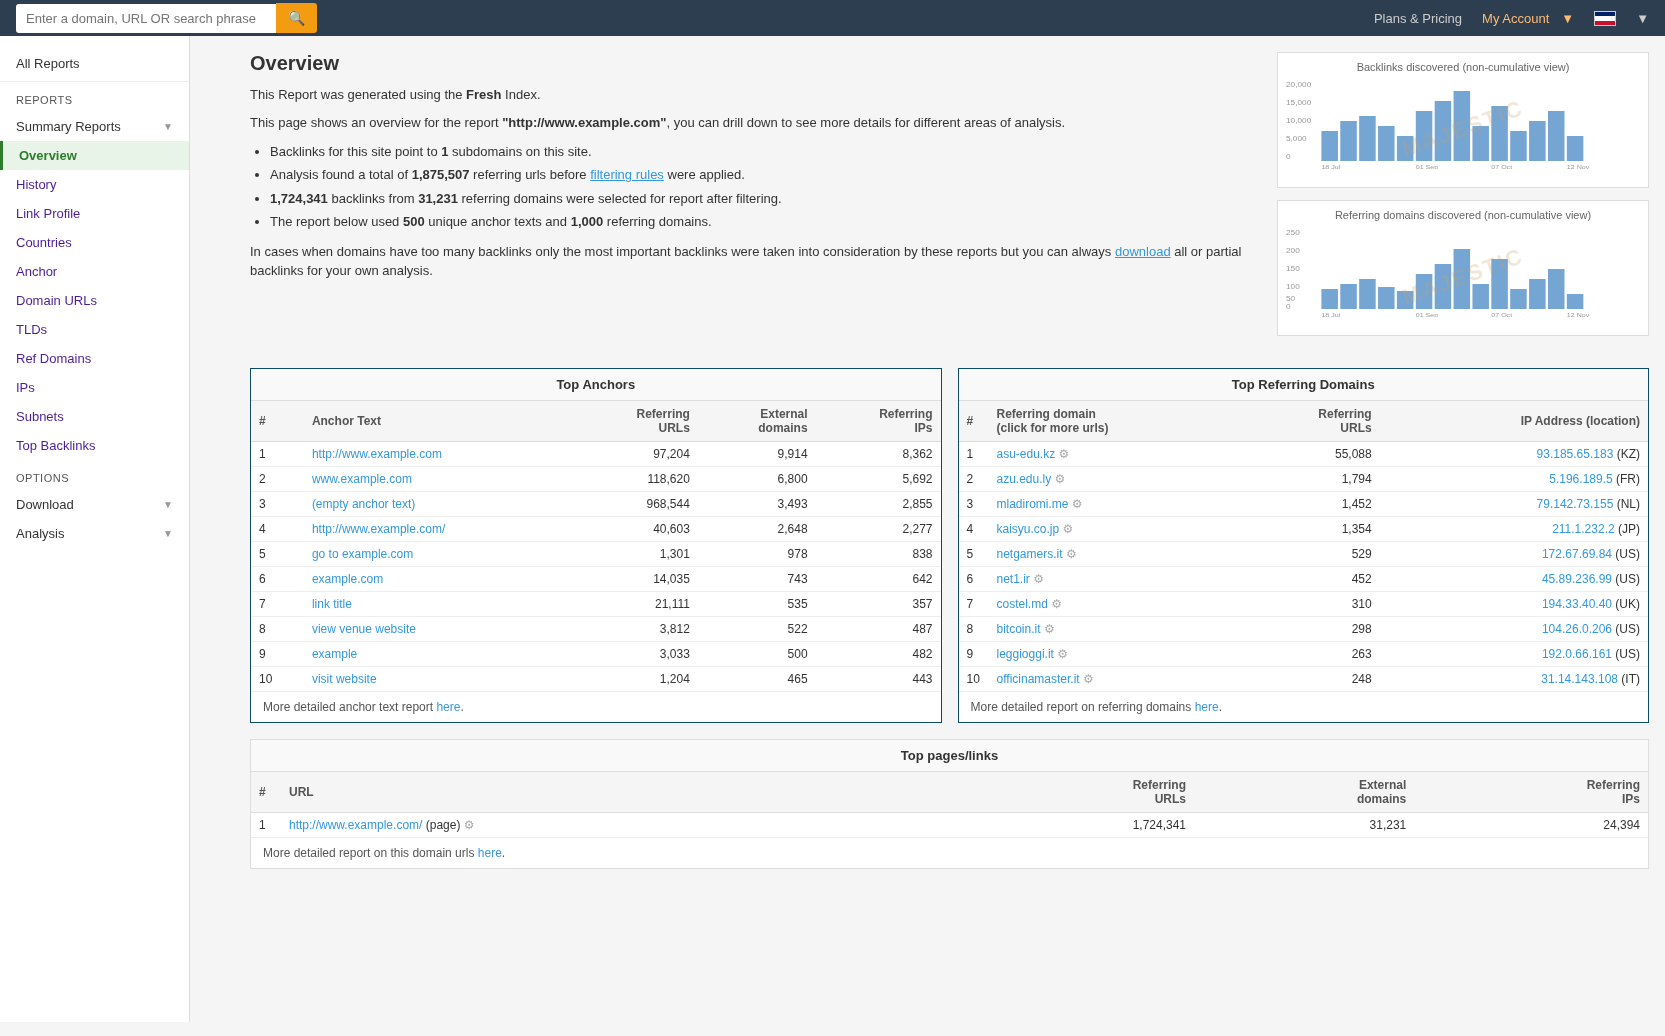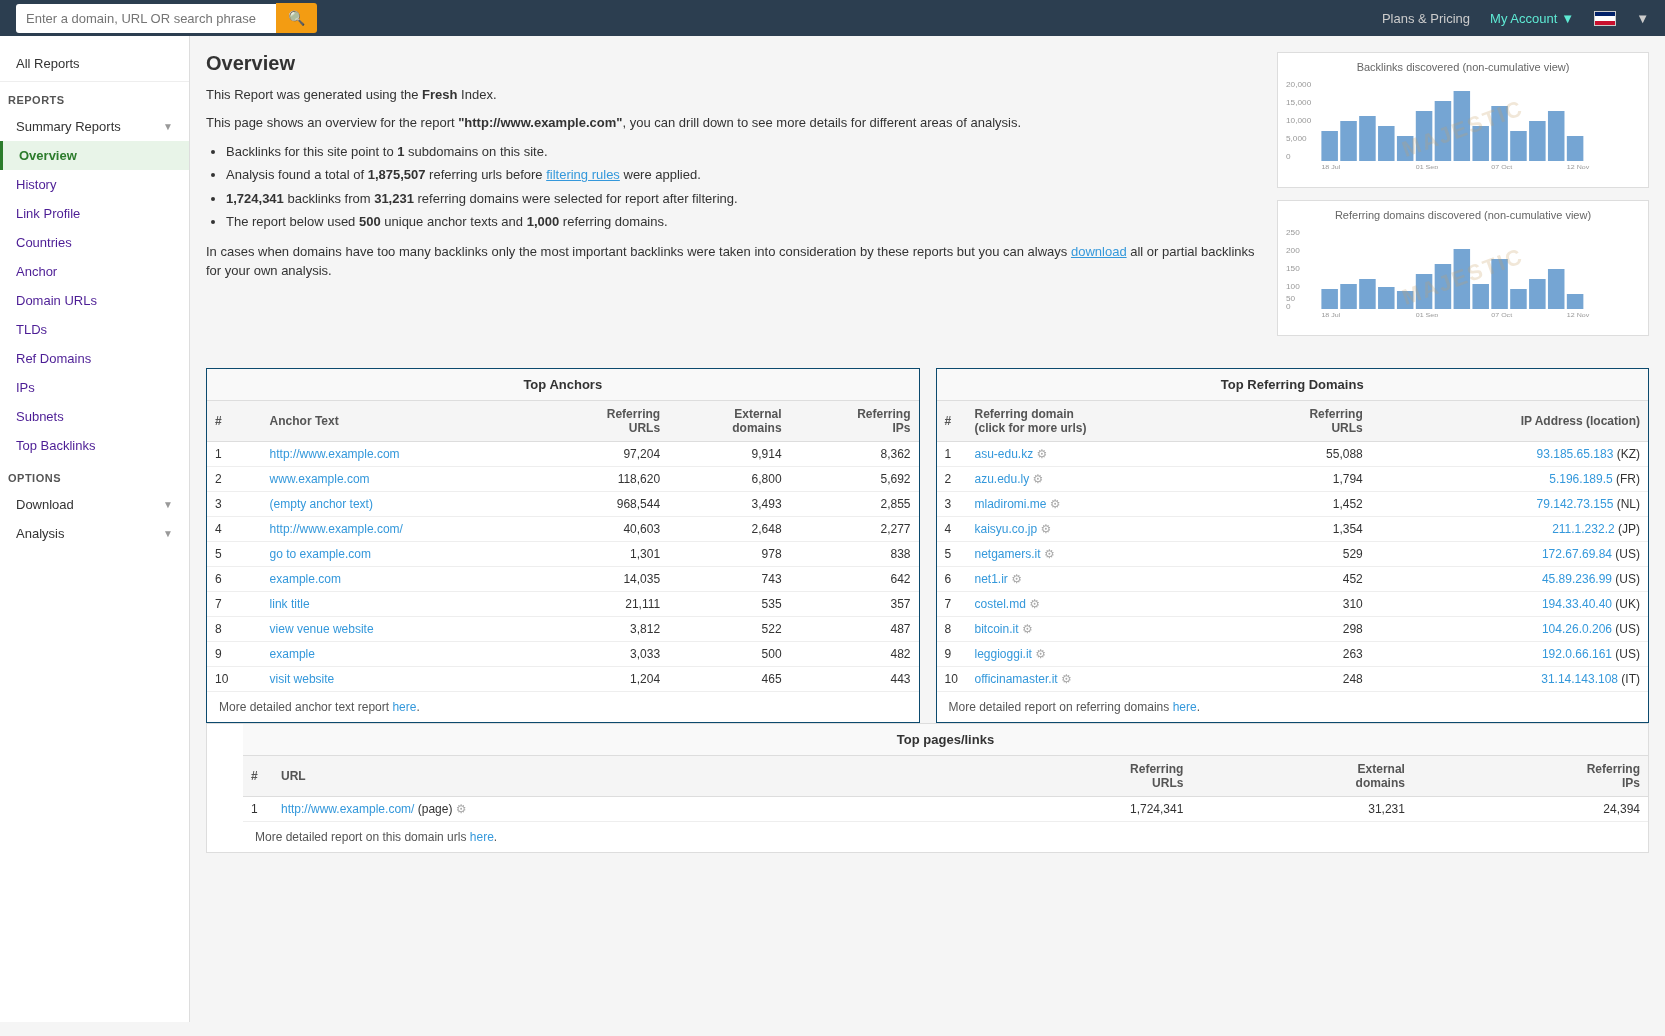--- a/index.html
+++ b/index.html
@@ -40,61 +40,62 @@
       display: flex;
       align-items: center;
       gap: 20px;
     }
     .plans-pricing {
       color: #ccc;
       font-size: 13px;
       cursor: pointer;
     }
     .my-account {
-      color: #5eead4;
+      color: #fdba74;
       font-size: 13px;
       cursor: pointer;
       display: flex;
       align-items: center;
-      gap: 4px;
+      gap: 12px;
     }
     .flag-icon {
       width: 22px;
       height: 15px;
       display: inline-block;
       background: linear-gradient(to bottom, #012169 33%, #fff 33%, #fff 66%, #C8102E 66%);
       position: relative;
       border: 1px solid #ccc;
     }
 
     
     .layout {
       display: flex;
       min-height: calc(100vh - 50px);
+      gap: 44px;
     }
 
     
     .sidebar {
       width: 190px;
       background: #fff;
       border-right: 1px solid #ddd;
       flex-shrink: 0;
       padding: 10px 0;
     }
     .sidebar-all-reports {
       padding: 10px 16px;
       font-size: 13px;
       color: #333;
       cursor: pointer;
       border-bottom: 1px solid #eee;
     }
     .sidebar-section-title {
-      padding: 12px 8px 6px;
+      padding: 12px 16px 6px;
       font-size: 11px;
-      font-weight: bold;
+      font-weight: normal;
       color: #555;
       letter-spacing: 0.5px;
       text-transform: uppercase;
     }
     .sidebar-item {
       padding: 7px 16px;
       font-size: 13px;
       color: #4c1d95;
       cursor: pointer;
       display: flex;
@@ -219,21 +220,21 @@
       padding: 8px 12px;
       font-size: 12px;
       color: #555;
     }
     .more-report a { color: #3498db; text-decoration: none; cursor: pointer; }
 
     
     .pages-table-section {
       background: #fff;
       border: 1px solid #ddd;
-      padding-left: 36px;
+      margin-top: 16px;
     }
 
     .watermark {
       position: absolute;
       top: 50%;
       left: 50%;
       transform: translate(-50%, -50%) rotate(-20deg);
       font-size: 22px;
       font-weight: bold;
       color: rgba(200,160,100,0.25);

